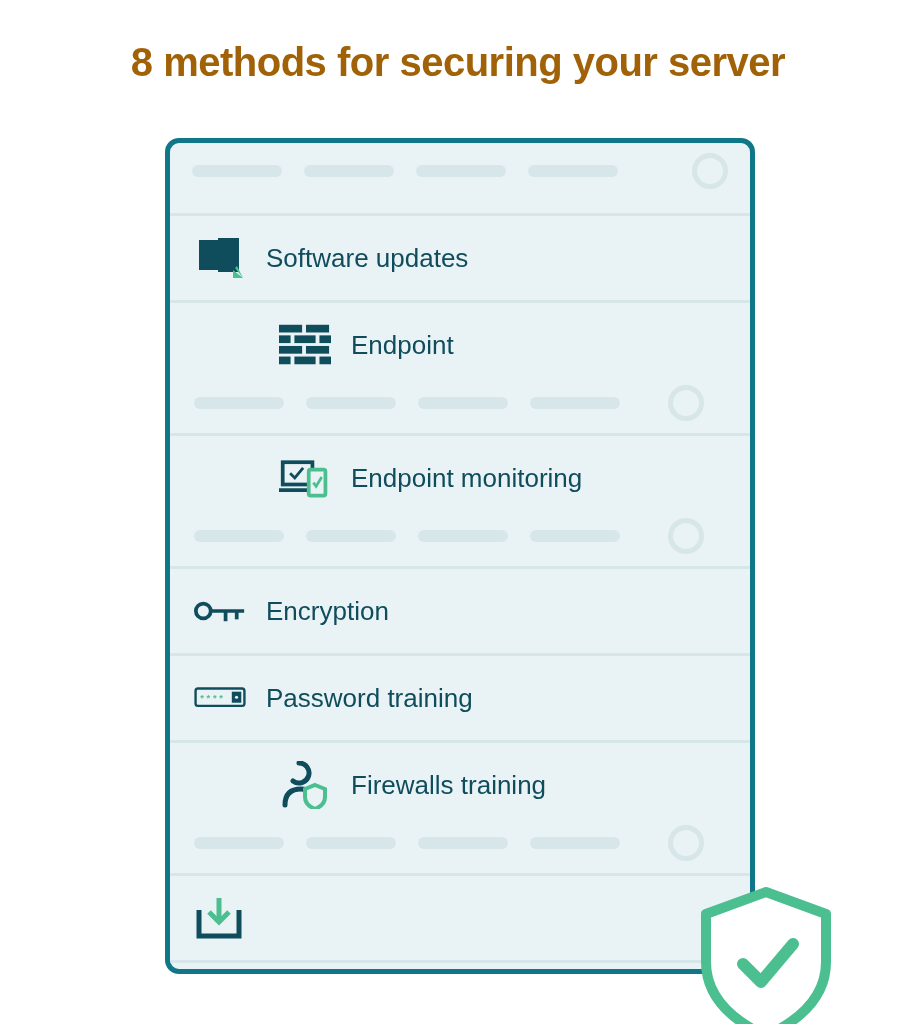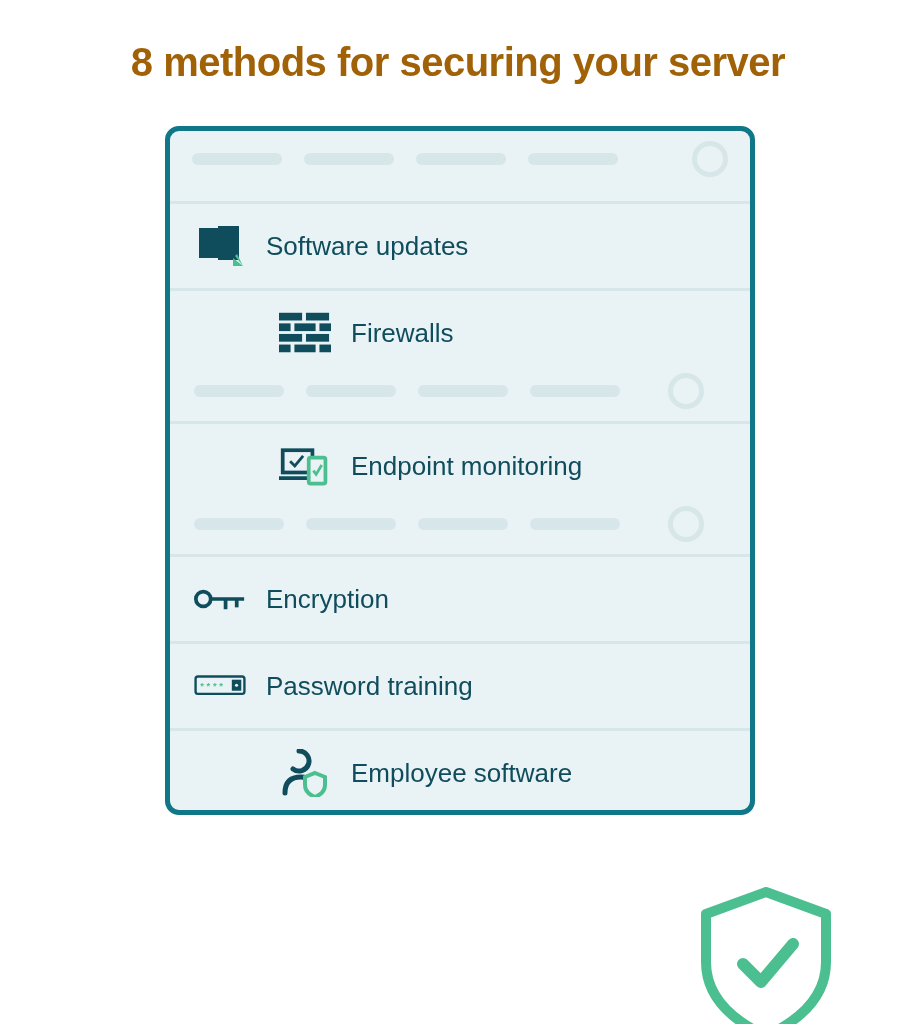--- a/index.html
+++ b/index.html
@@ -15,23 +15,23 @@
     text-align: center;
     font-size: 40px;
     font-weight: 800;
     color: #a16207;
     padding-top: 40px;
     letter-spacing: -0.5px;
   }
   .panel {
     position: absolute;
     left: 165px;
-    top: 126px;
+    top: 138px;
     width: 590px;
-    height: 689px;
+    height: 836px;
     background: #e9f2f4;
     border: 5px solid #0f7788;
     border-radius: 14px;
     overflow: hidden;
   }
   .top-deco {
     position: relative;
     height: 70px;
     padding: 22px 22px 0 22px;
   }
@@ -143,21 +143,21 @@
               <rect x="16" y="11" width="22" height="8"></rect>
               <rect x="42" y="11" width="12" height="8"></rect>
             <rect x="0" y="22" width="24" height="8"></rect>
               <rect x="28" y="22" width="24" height="8"></rect>
             <rect x="0" y="33" width="12" height="8"></rect>
               <rect x="16" y="33" width="22" height="8"></rect>
               <rect x="42" y="33" width="12" height="8"></rect>
           </g>
         </svg>
       </span>
-      <span class="label">Firewalls</span>
+      <span class="label">Endpoint</span>
     </div>
     <div class="deco-row">
       <div class="bars">
         <div class="bar" style="width:90px"></div>
         <div class="bar" style="width:90px"></div>
         <div class="bar" style="width:90px"></div>
         <div class="bar" style="width:90px"></div>
       </div>
       <div class="circle" style="position:relative;top:0"></div>
     </div>
@@ -218,21 +218,21 @@
 
   <div class="section row-b">
     <div class="inner">
       <span class="icon">
         <svg width="52" height="48" viewBox="0 0 52 48">
           <path d="M20 2 a10 10 0 1 1 -6 18" fill="none" stroke="#0f4d5c" stroke-width="5" stroke-linecap="round"></path>
           <path d="M6 44 q0 -16 16 -16 q6 0 10 3" fill="none" stroke="#0f4d5c" stroke-width="5" stroke-linecap="round"></path>
           <path d="M36 24 l10 4 v8 q0 8 -10 12 q-10 -4 -10 -12 v-8 z" fill="#e9f2f4" stroke="#4bbf90" stroke-width="4"></path>
         </svg>
       </span>
-      <span class="label">Employee software</span>
+      <span class="label">Firewalls training</span>
     </div>
     <div class="deco-row">
       <div class="bars">
         <div class="bar" style="width:90px"></div>
         <div class="bar" style="width:90px"></div>
         <div class="bar" style="width:90px"></div>
         <div class="bar" style="width:90px"></div>
       </div>
       <div class="circle" style="position:relative;top:0"></div>
     </div>

